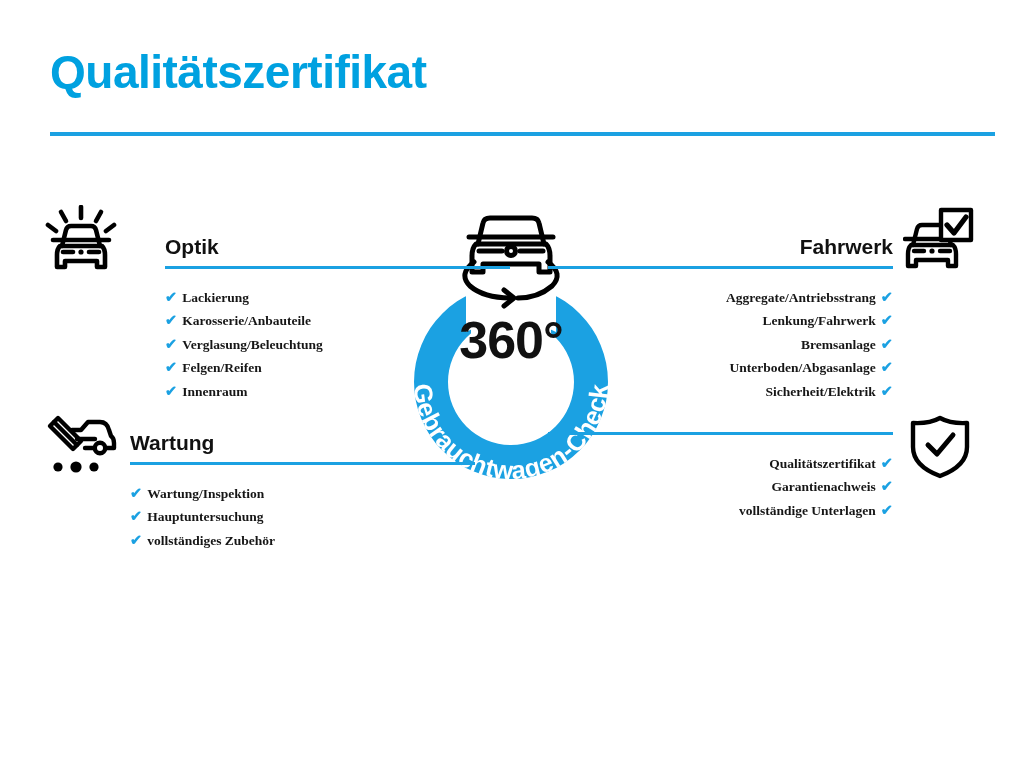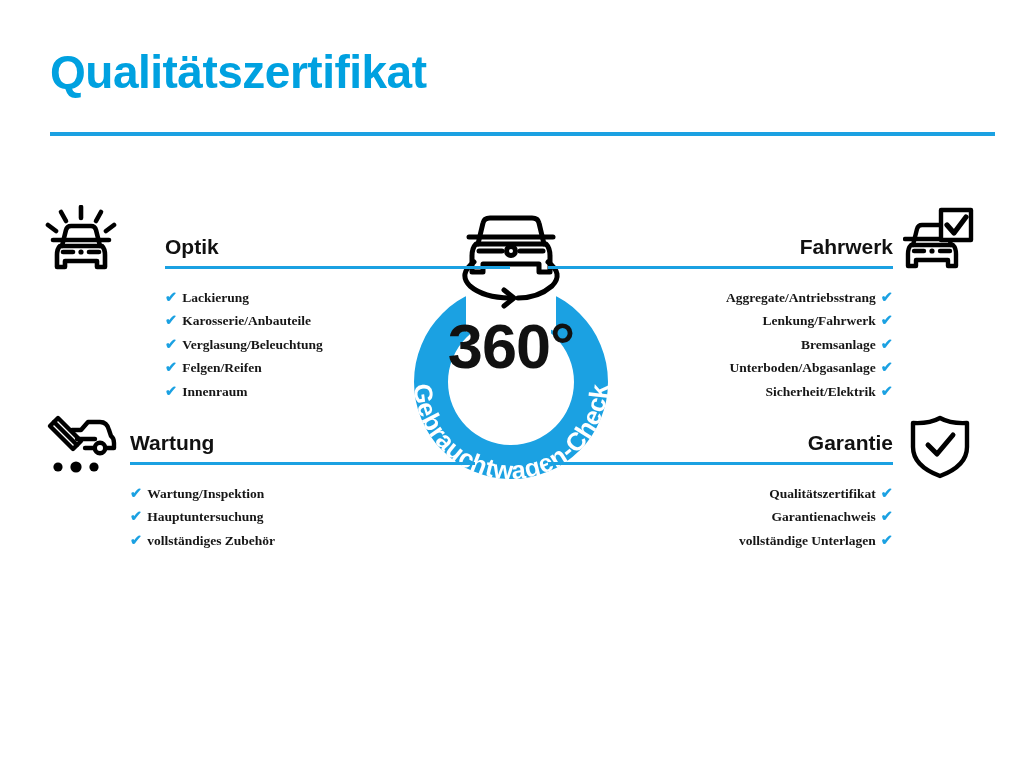--- a/index.html
+++ b/index.html
@@ -104,21 +104,21 @@
     top: 192px;
     width: 282px;
     height: 310px;
   }
   #badge-360 {
     position: absolute;
     left: 0;
     top: 118px;
     width: 282px;
     text-align: center;
-    font-size: 63px;
+    font-size: 52px;
     font-weight: bold;
     color: #111111;
     letter-spacing: -1px;
   }
 
   
   #footer-logo {
     position: absolute;
     left: 56px;
     top: 645px;
@@ -272,21 +272,20 @@
     <ul class="check-list">
       <li><span>Aggregate/Antriebsstrang</span><span class="check-mark">✔</span></li>
       <li><span>Lenkung/Fahrwerk</span><span class="check-mark">✔</span></li>
       <li><span>Bremsanlage</span><span class="check-mark">✔</span></li>
       <li><span>Unterboden/Abgasanlage</span><span class="check-mark">✔</span></li>
       <li><span>Sicherheit/Elektrik</span><span class="check-mark">✔</span></li>
     </ul>
   </div>
 
   <div class="quad quad-right quad-garantie">
-    <div class="section-heading">Garantie</div>
     <div class="section-rule"></div>
     <ul class="check-list">
       <li><span>Qualitätszertifikat</span><span class="check-mark">✔</span></li>
       <li><span>Garantienachweis</span><span class="check-mark">✔</span></li>
       <li><span>vollständige Unterlagen</span><span class="check-mark">✔</span></li>
     </ul>
   </div>
 
   <div id="footer-logo">
     <svg width="68" height="68" viewBox="0 0 68 68">

